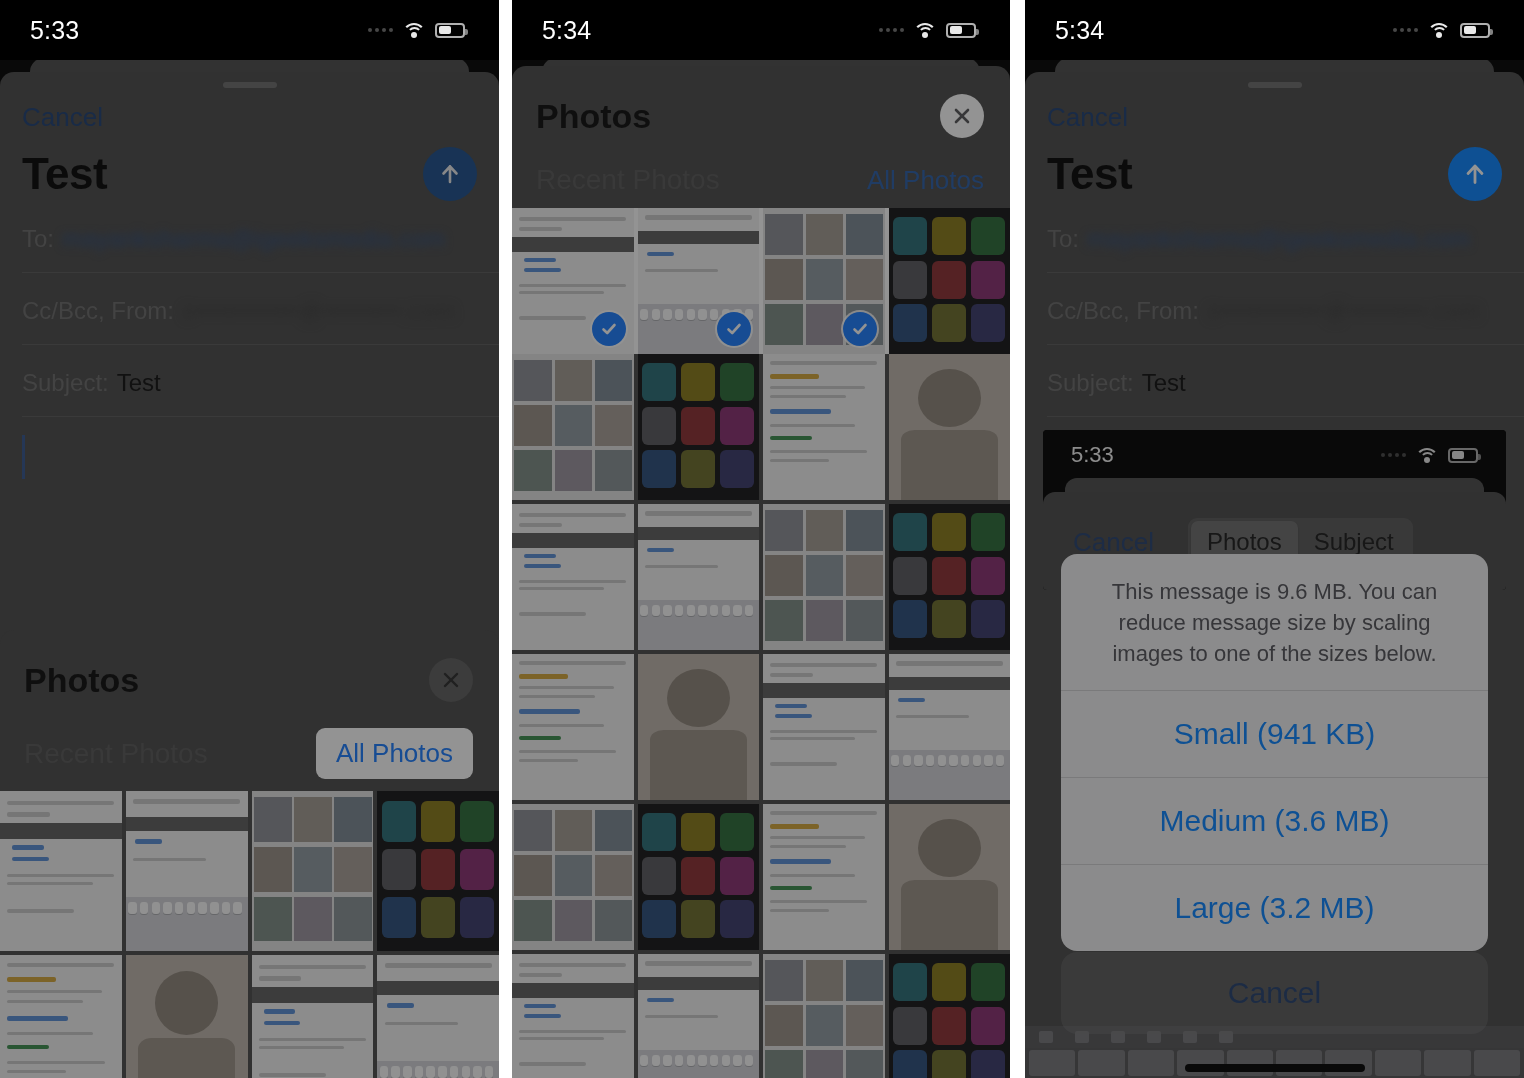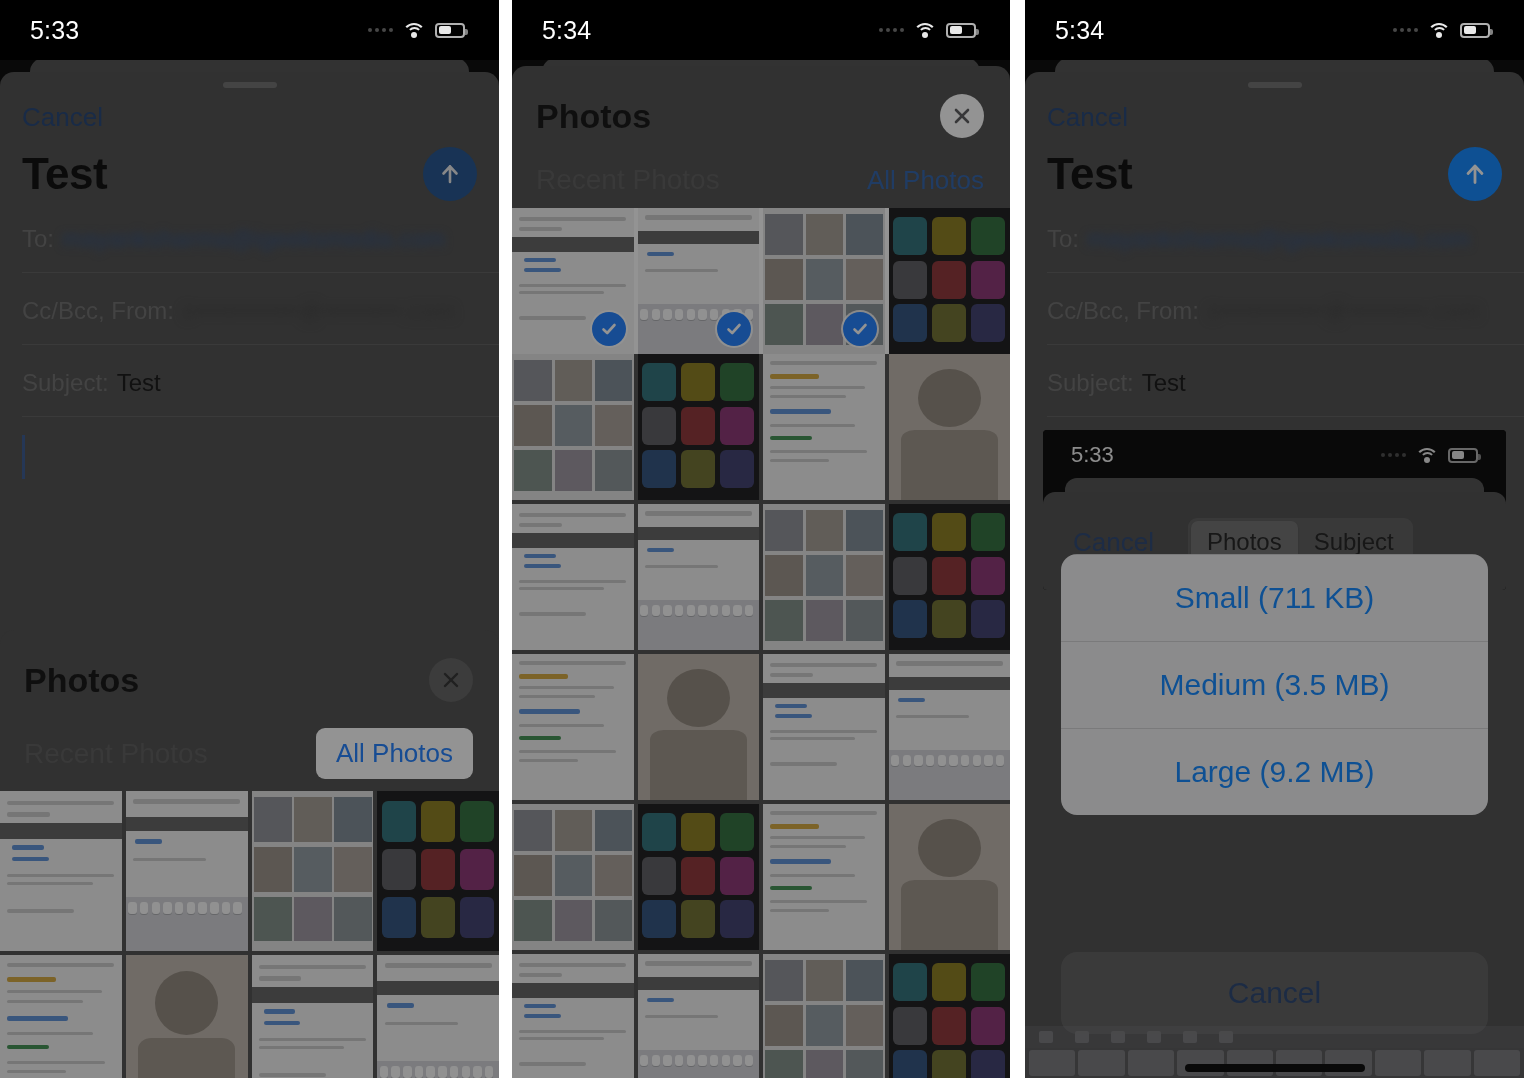--- a/index.html
+++ b/index.html
@@ -839,23 +839,24 @@
           <span class="es-cancel">Cancel</span>
           <span class="seg">
             <span class="on">Photos</span>
             <span>Subject</span>
           </span>
         </div>
       </div>
     </div>
 
     <div class="action-sheet">
-      <div class="as-item">Small (711 KB)</div>
-      <div class="as-item">Medium (3.5 MB)</div>
-      <div class="as-item">Large (9.2 MB)</div>
+      <div class="as-msg">This message is 9.6 MB. You can reduce message size by scaling images to one of the sizes below.</div>
+      <div class="as-item">Small (941 KB)</div>
+      <div class="as-item">Medium (3.6 MB)</div>
+      <div class="as-item">Large (3.2 MB)</div>
     </div>
 
     <div class="as-cancel">Cancel</div>
 
     <div class="kbstrip">
       <div class="kbtool">
         <i></i>
           <i></i>
           <i></i>
         <i></i>

